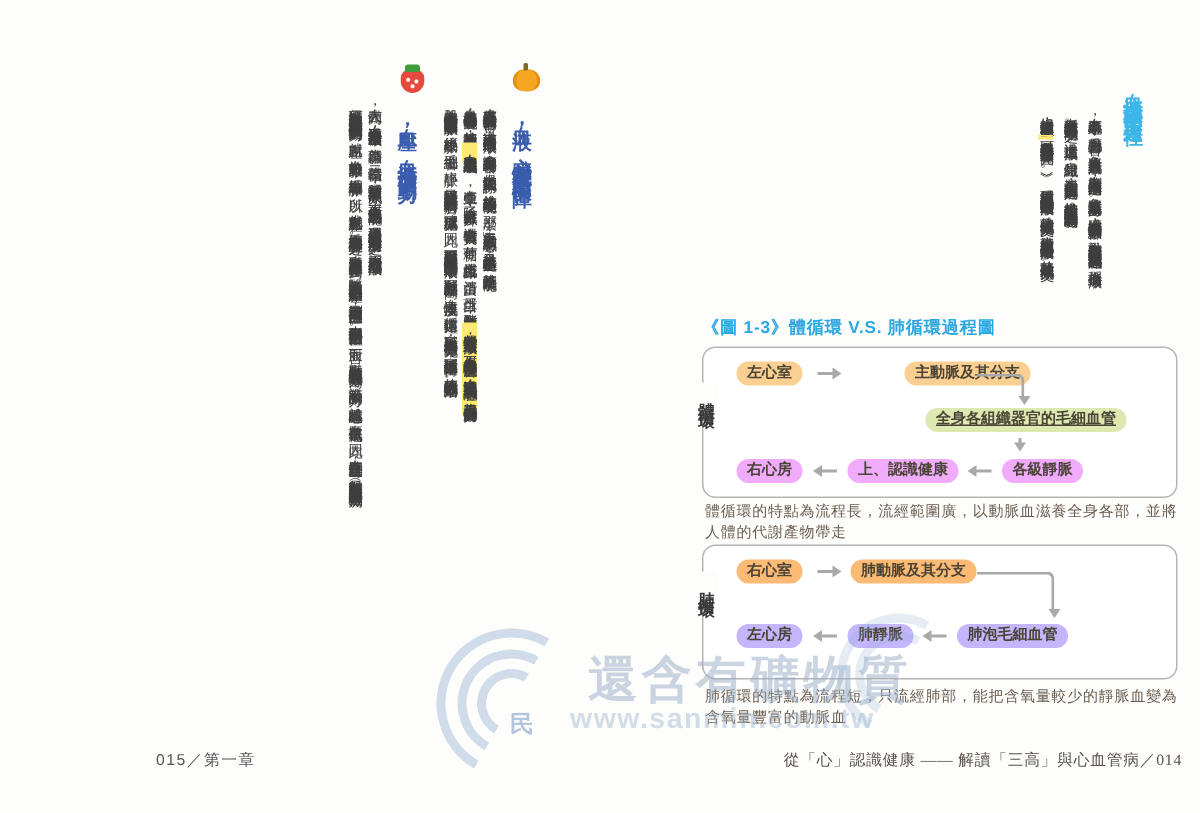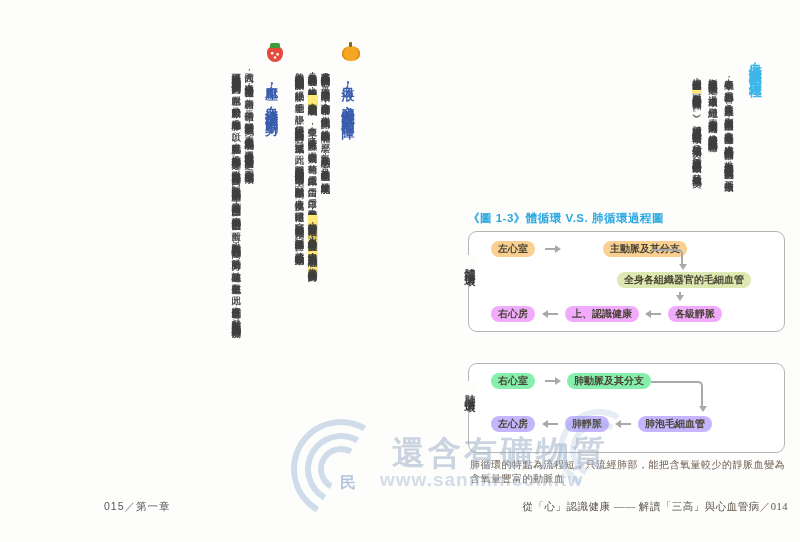--- a/index.html
+++ b/index.html
@@ -94,21 +94,21 @@
   .label-sys{top:50px;}
   .label-pul{top:176px;}
   .nd{
     position:absolute;height:16px;line-height:16px;padding:0 7px;
     border-radius:8px;font-size:10px;font-weight:bold;color:#4a4436;
     white-space:nowrap;
   }
   .c-orange{background:#f9cf92;}
   .c-green{background:#dde9b0;}
   .c-purple{background:#f0abfc;}
-  .c-pink{background:#86efac;}
+  .c-pink{background:#fdba74;}
   .c-teal{background:#c4b5fd;}
   
   .ar{position:absolute;width:13px;height:0;border-top:2px solid #a9a9a9;}
   .ar.right::after{
     content:"";position:absolute;right:-7px;top:-5px;
     border:4px solid transparent;border-left:6px solid #a9a9a9;
   }
   .ar.left::before{
     content:"";position:absolute;left:-7px;top:-5px;
     border:4px solid transparent;border-right:6px solid #a9a9a9;
@@ -124,21 +124,21 @@
   }
   .elbow::after{
     content:"";position:absolute;right:-6px;bottom:-7px;
     border:4px solid transparent;border-top:6px solid #a9a9a9;
   }
   
   .n-lv{left:22px;top:9px;}
   .ar-s1{left:76px;top:16px;}
   .n-ao{left:86px;top:9px;margin-left:48px;}
   .el-s{left:182px;top:17px;width:30px;height:16px;}
-  .n-cap{left:148px;top:40px;}
+  .n-cap{left:148px;top:40px;text-decoration:underline;}
   .va-s{left:210px;top:60px;height:6px;}
   .n-ra{left:22px;top:74px;}
   .ar-s2{left:76px;top:81px;}
   .n-vc{left:96px;top:74px;}
   .ar-s3{left:179px;top:81px;}
   .n-vn{left:199px;top:74px;}
   
   .n-rv{left:22px;top:9px;}
   .ar-p1{left:76px;top:16px;}
   .n-pa{left:98px;top:9px;}
@@ -220,20 +220,21 @@
       <div class="elbow el-s"></div>
       <div class="nd c-green n-cap">全身各組織器官的毛細血管</div>
       <div class="var va-s"></div>
       <div class="nd c-purple n-ra">右心房</div>
       <div class="ar left ar-s2"></div>
       <div class="nd c-purple n-vc">上、認識健康</div>
       <div class="ar left ar-s3"></div>
       <div class="nd c-purple n-vn">各級靜脈</div>
     </div>
     <div class="side-label label-sys">體循環</div>
+    <div class="fig-caption cap-sys">體循環的特點為流程長，流經範圍廣，以動脈血滋養全身各部，並將人體的代謝產物帶走</div>
 
     <div class="circ-box box-pul">
       <div class="nd c-pink n-rv">右心室</div>
       <div class="ar right ar-p1"></div>
       <div class="nd c-pink n-pa">肺動脈及其分支</div>
       <div class="elbow el-p"></div>
       <div class="nd c-teal n-la">左心房</div>
       <div class="ar left ar-p2"></div>
       <div class="nd c-teal n-pv">肺靜脈</div>
       <div class="ar left ar-p3"></div>

